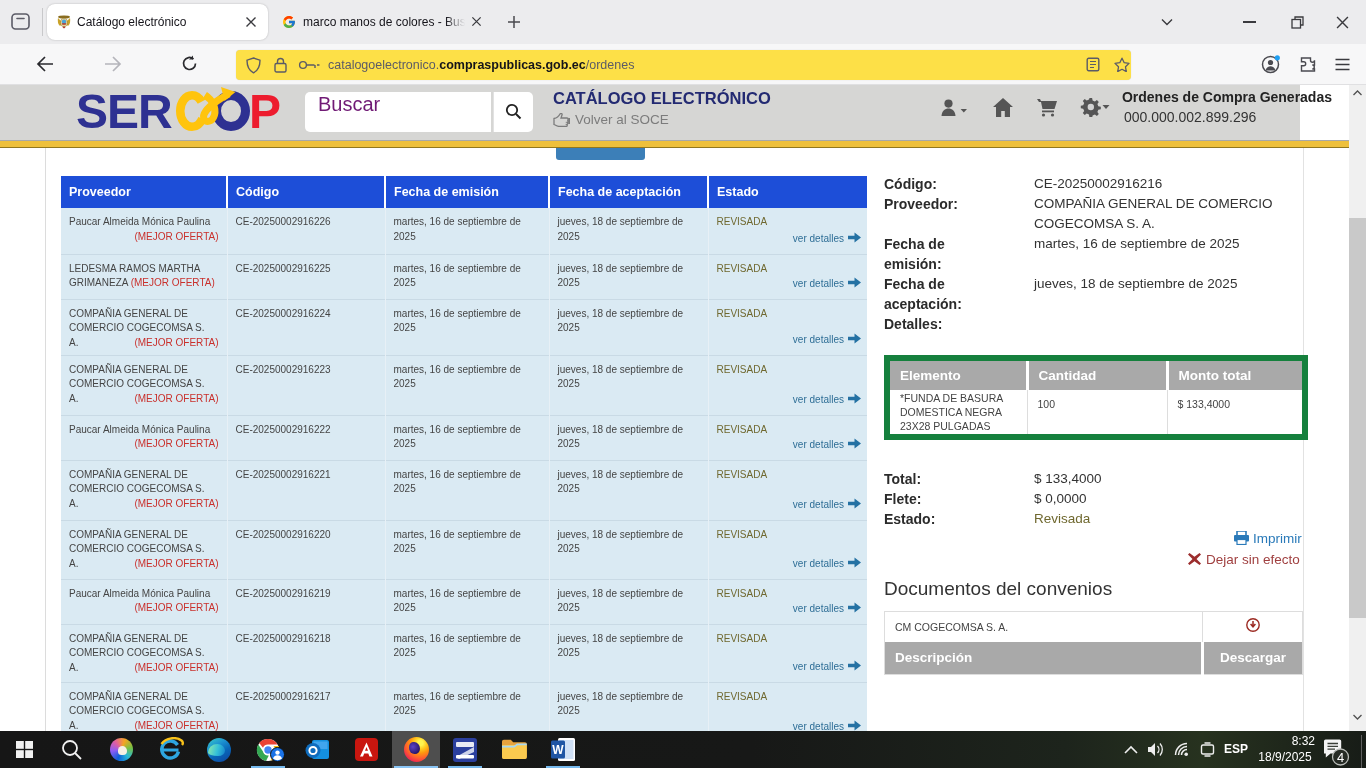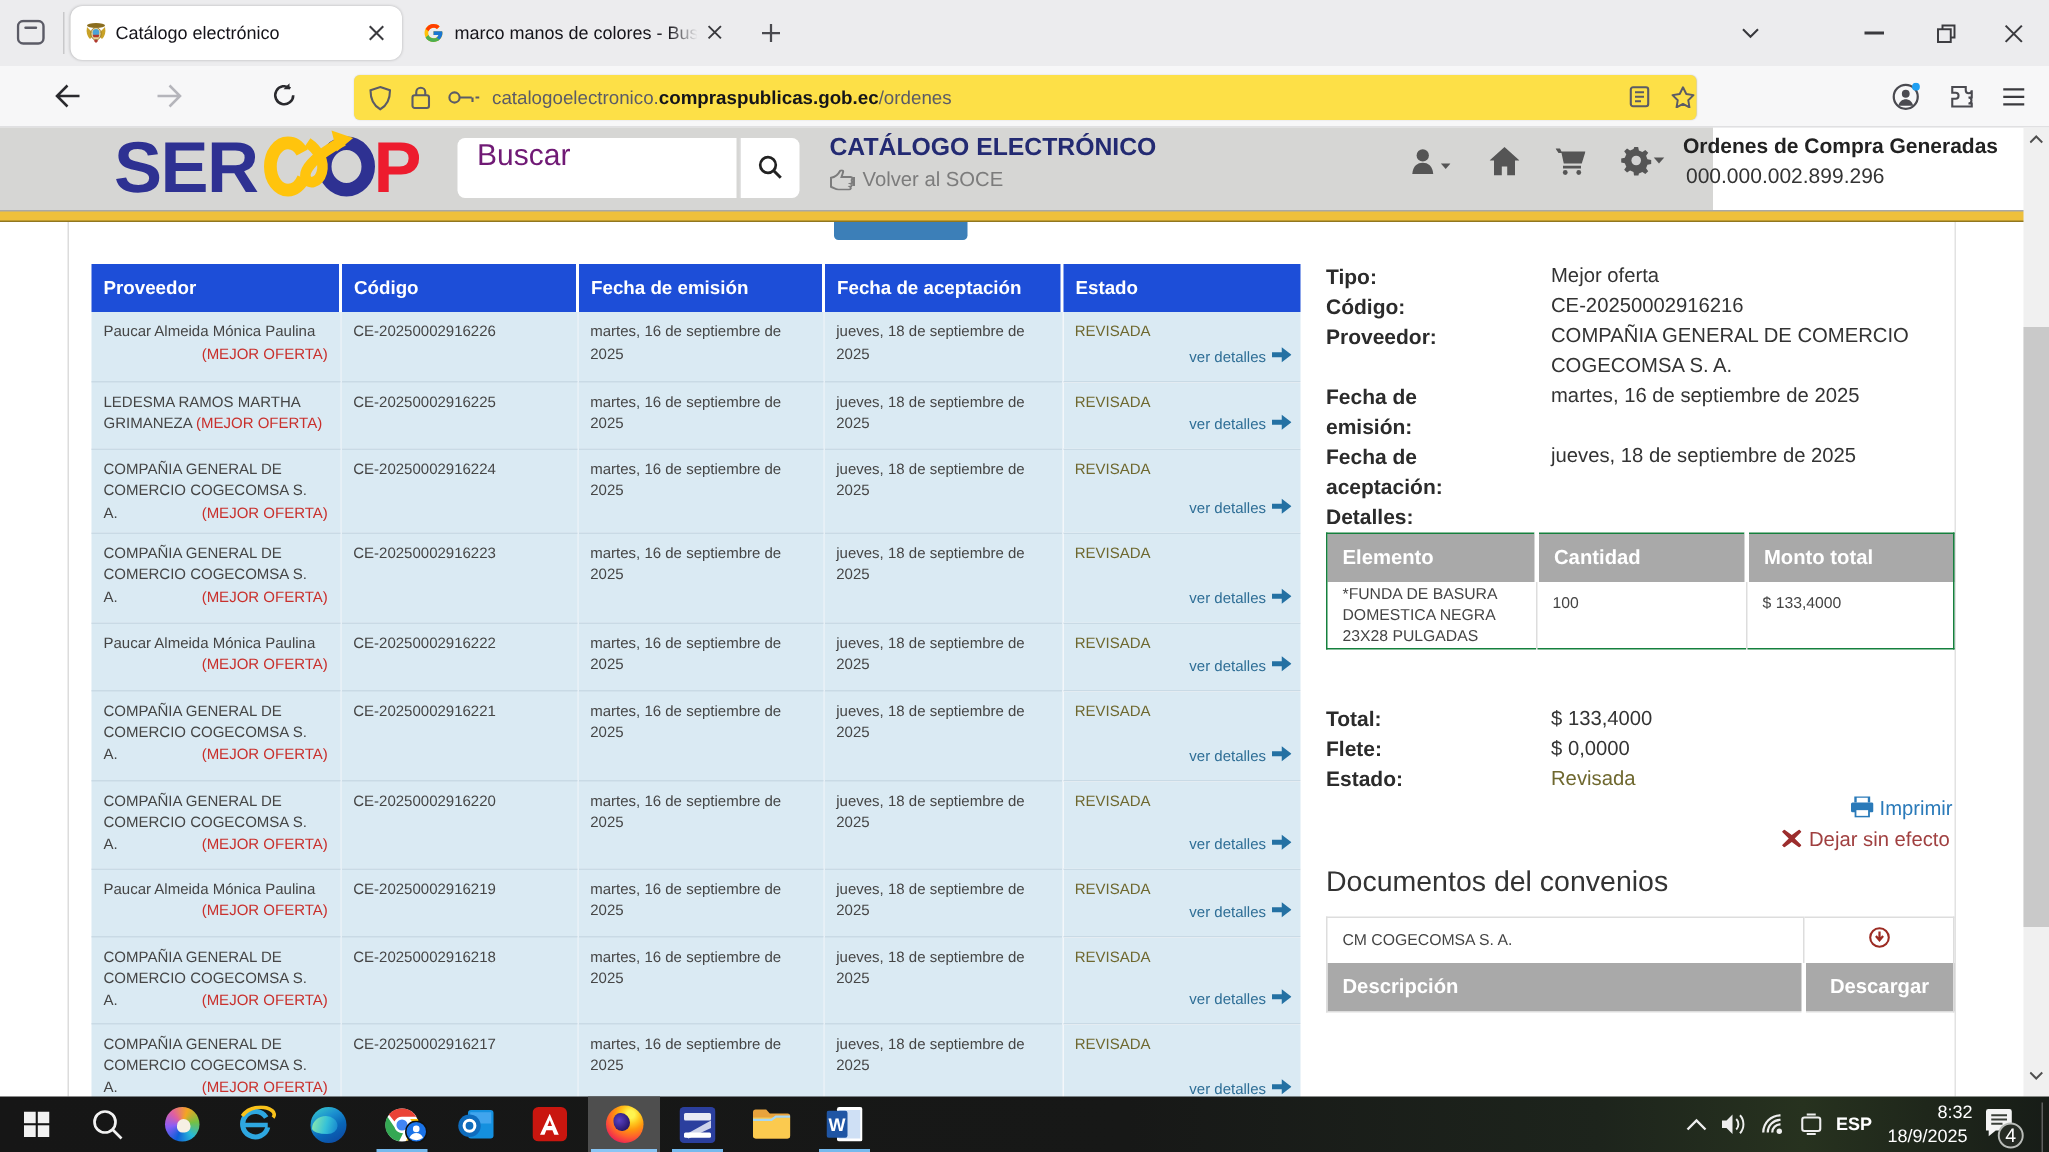--- a/index.html
+++ b/index.html
@@ -8,21 +8,21 @@
 .abs{position:absolute}
 
 #tabbar{position:absolute;left:0;top:0;width:1366px;height:44px;background:#ececee}
 #navbar{position:absolute;left:0;top:44px;width:1366px;height:41px;background:#f7f7f8;border-bottom:1px solid #e0e0e2}
 .tab-active{position:absolute;left:47px;top:4px;width:221px;height:36px;background:#fff;border-radius:8px;box-shadow:0 0 2px rgba(0,0,0,.25)}
 .tabtitle{font-size:12px;color:#15141a;white-space:nowrap}
 #urlbar{position:absolute;left:236px;top:6px;width:895px;height:30px;background:#fde047;border-radius:4px;box-shadow:0 0 1px rgba(0,0,0,.2)}
 .urltxt{font-size:12.5px;color:#5b5b66;white-space:nowrap}
 .urltxt b{color:#14141a;font-weight:700}
 
-#phead{position:absolute;left:0;top:85px;width:1142px;height:55px;background:#d6d6d4}
+#phead{position:absolute;left:0;top:85px;width:1300px;height:55px;background:#d6d6d4}
 #goldbar{position:absolute;left:0;top:140px;width:1366px;height:8px;background:#eec03c;border-top:1px solid #a8a8a8;border-bottom:1px solid #91771f}
 #content{position:absolute;left:0;top:148px;width:1366px;height:583px;background:#fff}
 
 table{border-collapse:collapse;table-layout:fixed}
 #mtab{position:absolute;left:61px;top:28px;width:806px}
 #mtab th{background:#1d4ed8;color:#fff;font-size:12.5px;font-weight:700;text-align:left;padding:0 0 0 8px;height:32px;border-left:2px solid #fff}
 #mtab th:first-child{border-left:none}
 #mtab td{background:#daeaf3;vertical-align:top;font-size:10px;color:#454545;padding:7px 8px 0 8px;border-left:1px solid #e7f0f6;border-top:1px solid #c9dae5;line-height:14.5px}
 #mtab td:first-child{border-left:none}
 #mtab tr.r1 td{border-top:none}
@@ -362,42 +362,38 @@
           <td>jueves, 18 de septiembre de 2025</td>
           <td class="est"><span class="rev">REVISADA</span><span class="vd">ver detalles<svg width="13" height="11" viewBox="0 0 13 11">
                 <path d="M0 3.8h6.5V.5L13 5.5 6.5 10.5V7.2H0z" fill="#2471a3"></path>
               </svg></span></td>
         </tr>
   </tbody>
     </table>
 
   <div class="abs" style="left:884px;top:26px;width:420px">
     <div style="display:flex">
-        <div class="lbl" style="width:150px">Tipo:</div>
-        <div class="val">Mejor oferta</div>
-      </div>
-    <div style="display:flex">
         <div class="lbl" style="width:150px">Código:</div>
         <div class="val">CE-20250002916216</div>
       </div>
     <div style="display:flex">
         <div class="lbl" style="width:150px">Proveedor:</div>
         <div class="val" style="width:260px">COMPAÑIA GENERAL DE COMERCIO COGECOMSA S. A.</div>
       </div>
     <div style="display:flex">
         <div class="lbl" style="width:150px">Fecha de<br>emisión:</div>
         <div class="val">martes, 16 de septiembre de 2025</div>
       </div>
     <div style="display:flex">
         <div class="lbl" style="width:150px">Fecha de<br>aceptación:</div>
         <div class="val">jueves, 18 de septiembre de 2025</div>
       </div>
     <div class="lbl">Detalles:</div>
   </div>
-  <table class="abs grayhead" style="left:884px;top:207px;width:418px;border:1px solid #15803d">
+  <table class="abs grayhead" style="left:884px;top:207px;width:418px;border:6px solid #15803d">
     <colgroup>
         <col style="width:140px">
         <col style="width:140px">
         <col style="width:138px">
       </colgroup>
     <tbody>
         <tr>
           <th>Elemento</th>
           <th>Cantidad</th>
           <th>Monto total</th>

